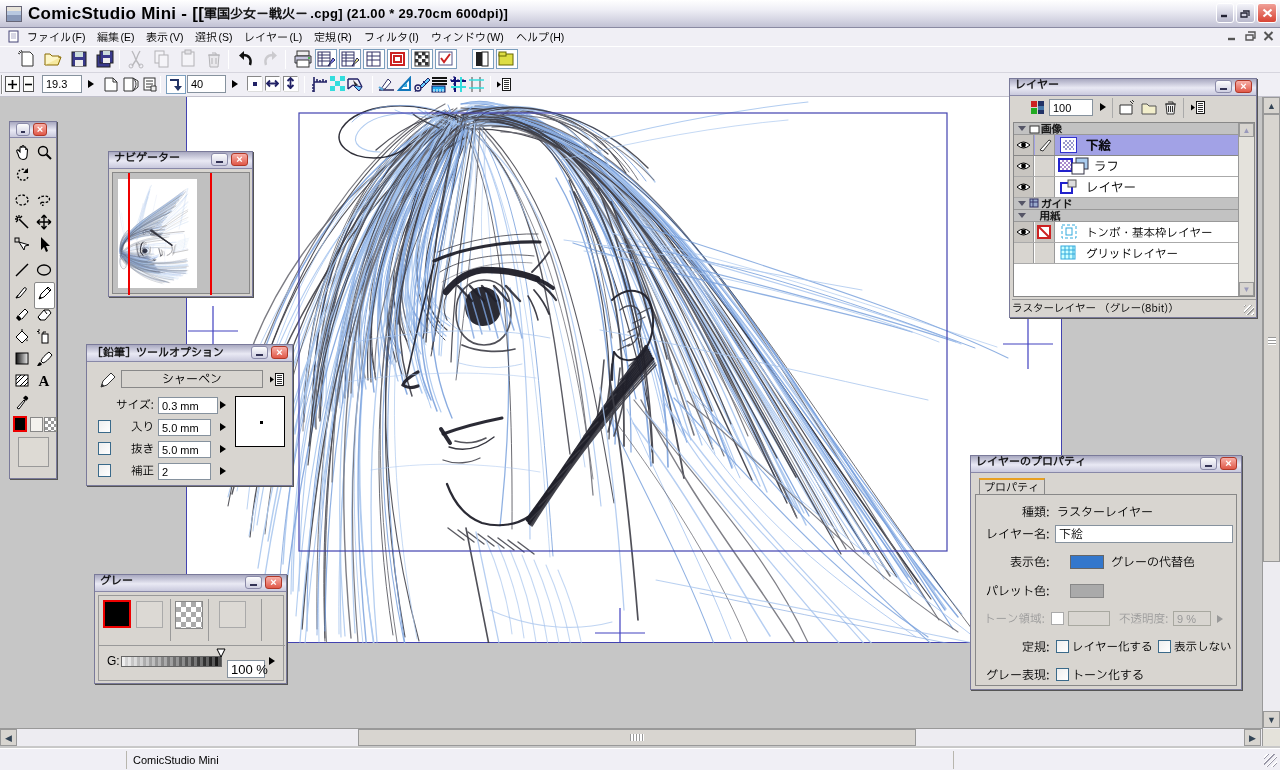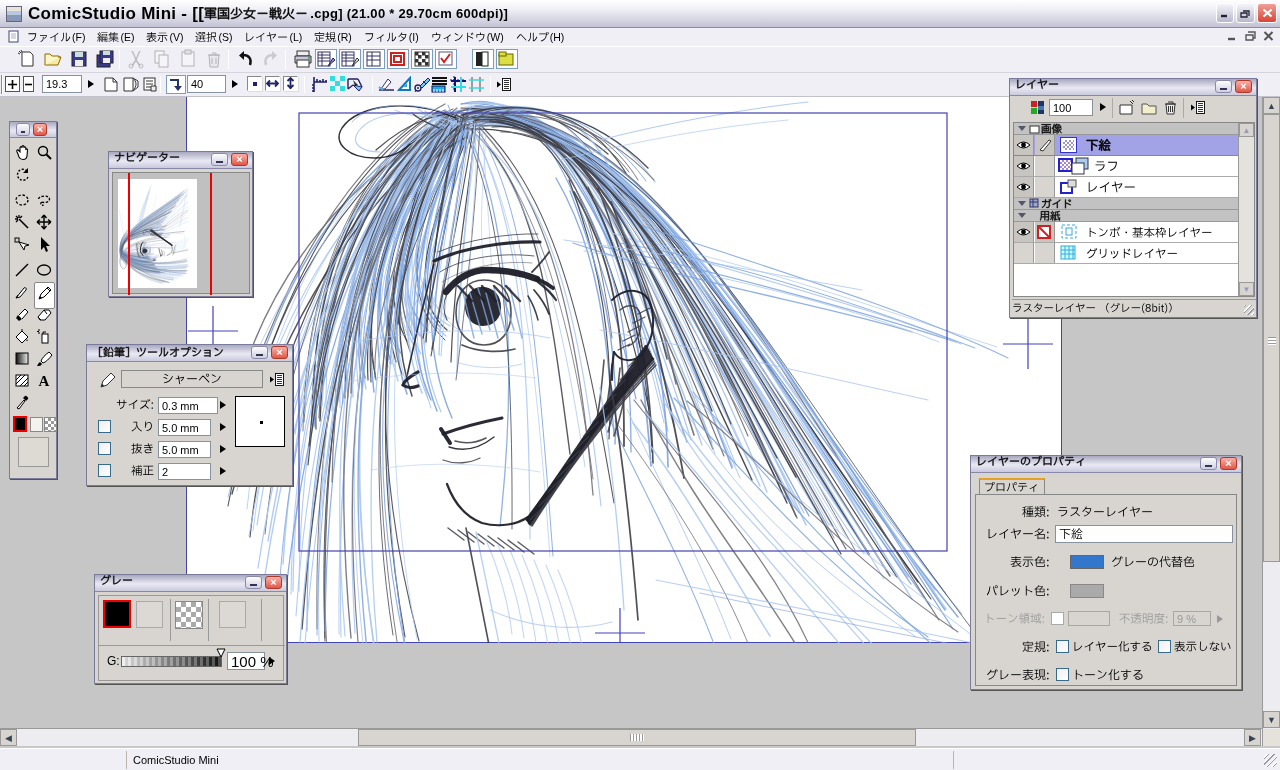--- a/index.html
+++ b/index.html
@@ -1157,21 +1157,21 @@
       <div class="abs" style="left:76px;top:5px;width:28px;height:28px;border:1px solid #888;background:repeating-conic-gradient(#aaa 0 25%,#fff 0 50%) 0 0/10px 10px"></div>
       <div class="abs" style="left:109px;top:3px;width:1px;height:42px;background:#999"></div>
       <div class="abs" style="left:120px;top:5px;width:27px;height:27px;background:#dcd9d4;border:1px solid #aaa"></div>
       <div class="abs" style="left:162px;top:3px;width:1px;height:42px;background:#999"></div>
       <div class="abs" style="left:0px;top:49px;width:186px;height:1px;background:#999"></div>
       <div class="abs" style="left:8px;top:58px;font-size:12px">G:</div>
       <div class="abs" style="left:22px;top:60px;width:101px;height:11px;border:1px solid #666;background:repeating-linear-gradient(90deg,rgba(255,255,255,0.25) 0 3px,rgba(0,0,0,0.08) 3px 6px),linear-gradient(90deg,#eee,#111)"></div>
       <svg class="abs" style="left:116px;top:50px" width="12" height="12">
         <path d="M2 3 h8 l-4 8 z" fill="#fff" stroke="#000"></path>
       </svg>
-      <div class="abs inp" style="left:128px;top:56px;width:38px;height:18px;white-space:nowrap;font-size:15px">100&nbsp;%</div>
+      <div class="abs inp" style="left:128px;top:64px;width:38px;height:18px;white-space:nowrap;font-size:13px">100&nbsp;%</div>
       <div class="abs" style="left:170px;top:61px">
         <div class="arr"></div>
       </div>
     </div>
   </div>
 <div class="palette" style="left:1009px;top:78px;width:248px;height:240px">
     <div class="ptitle">
       <div style="margin-left:5px;margin-top:-2px"><svg class="jp" width="46" height="15" viewBox="0 0 4181.8 1363.6">
           <g transform="translate(0,1020.0) scale(1.0000,-1.0000)" fill="#000" stroke="#000" stroke-width="36.4">
             <use href="#g30EC" x="0.0"></use>

